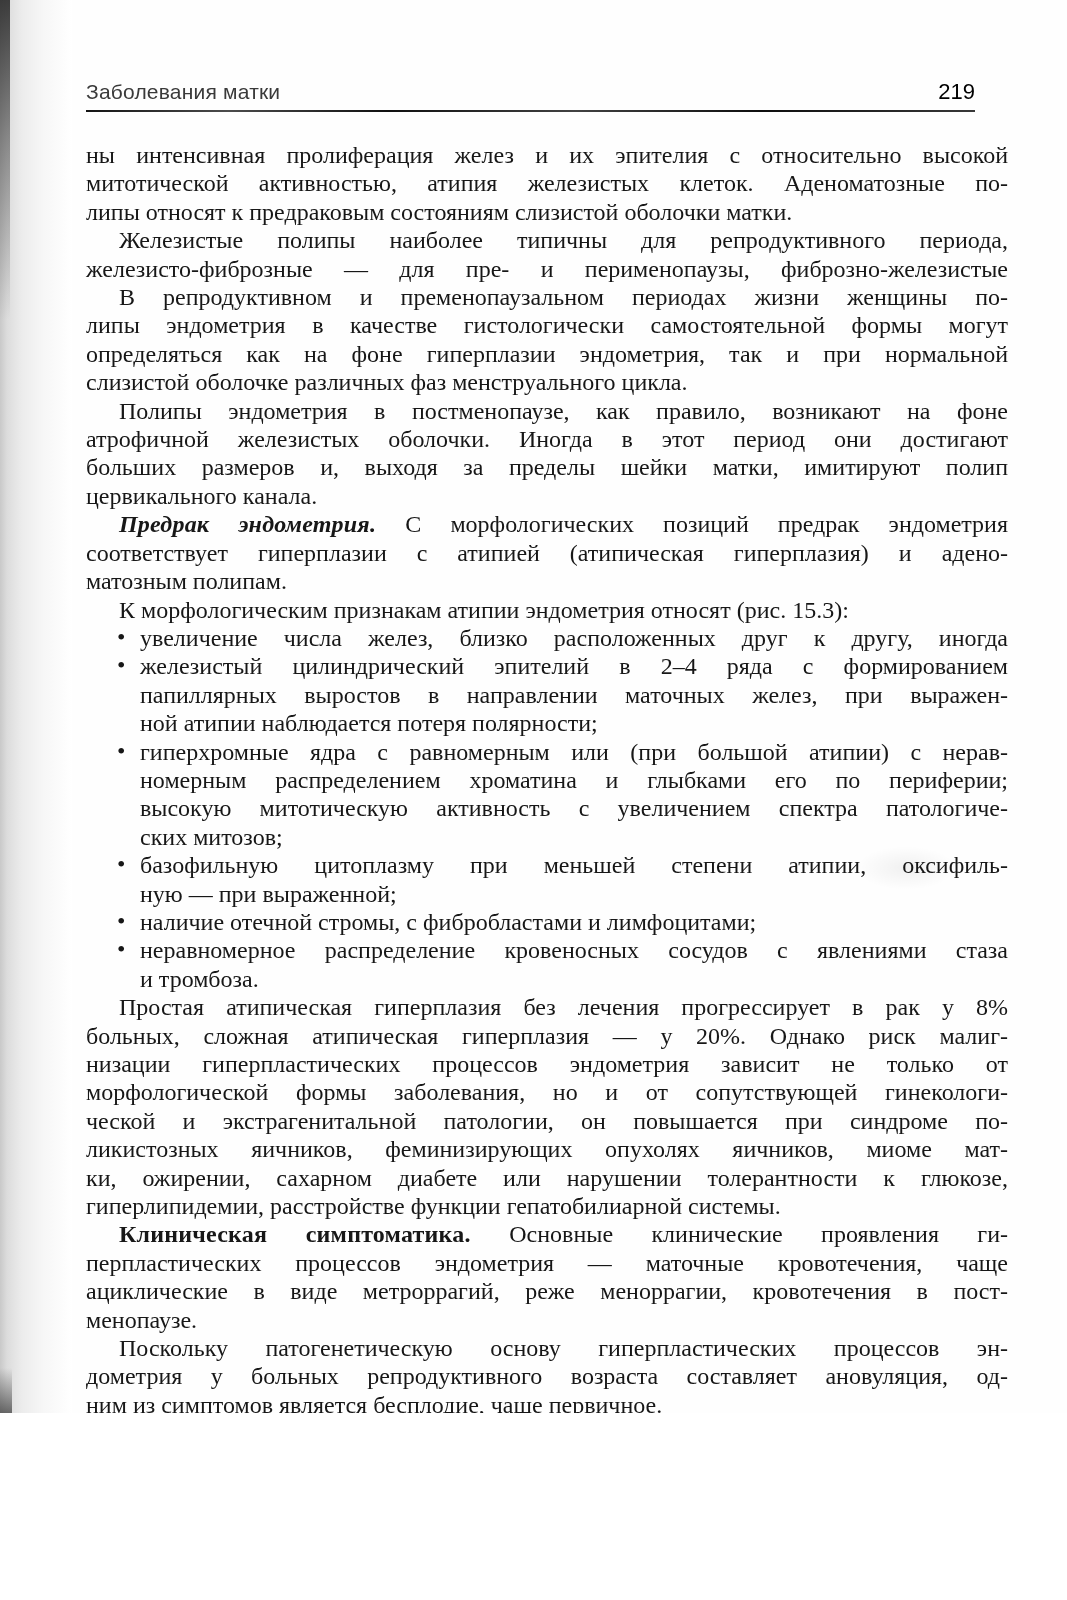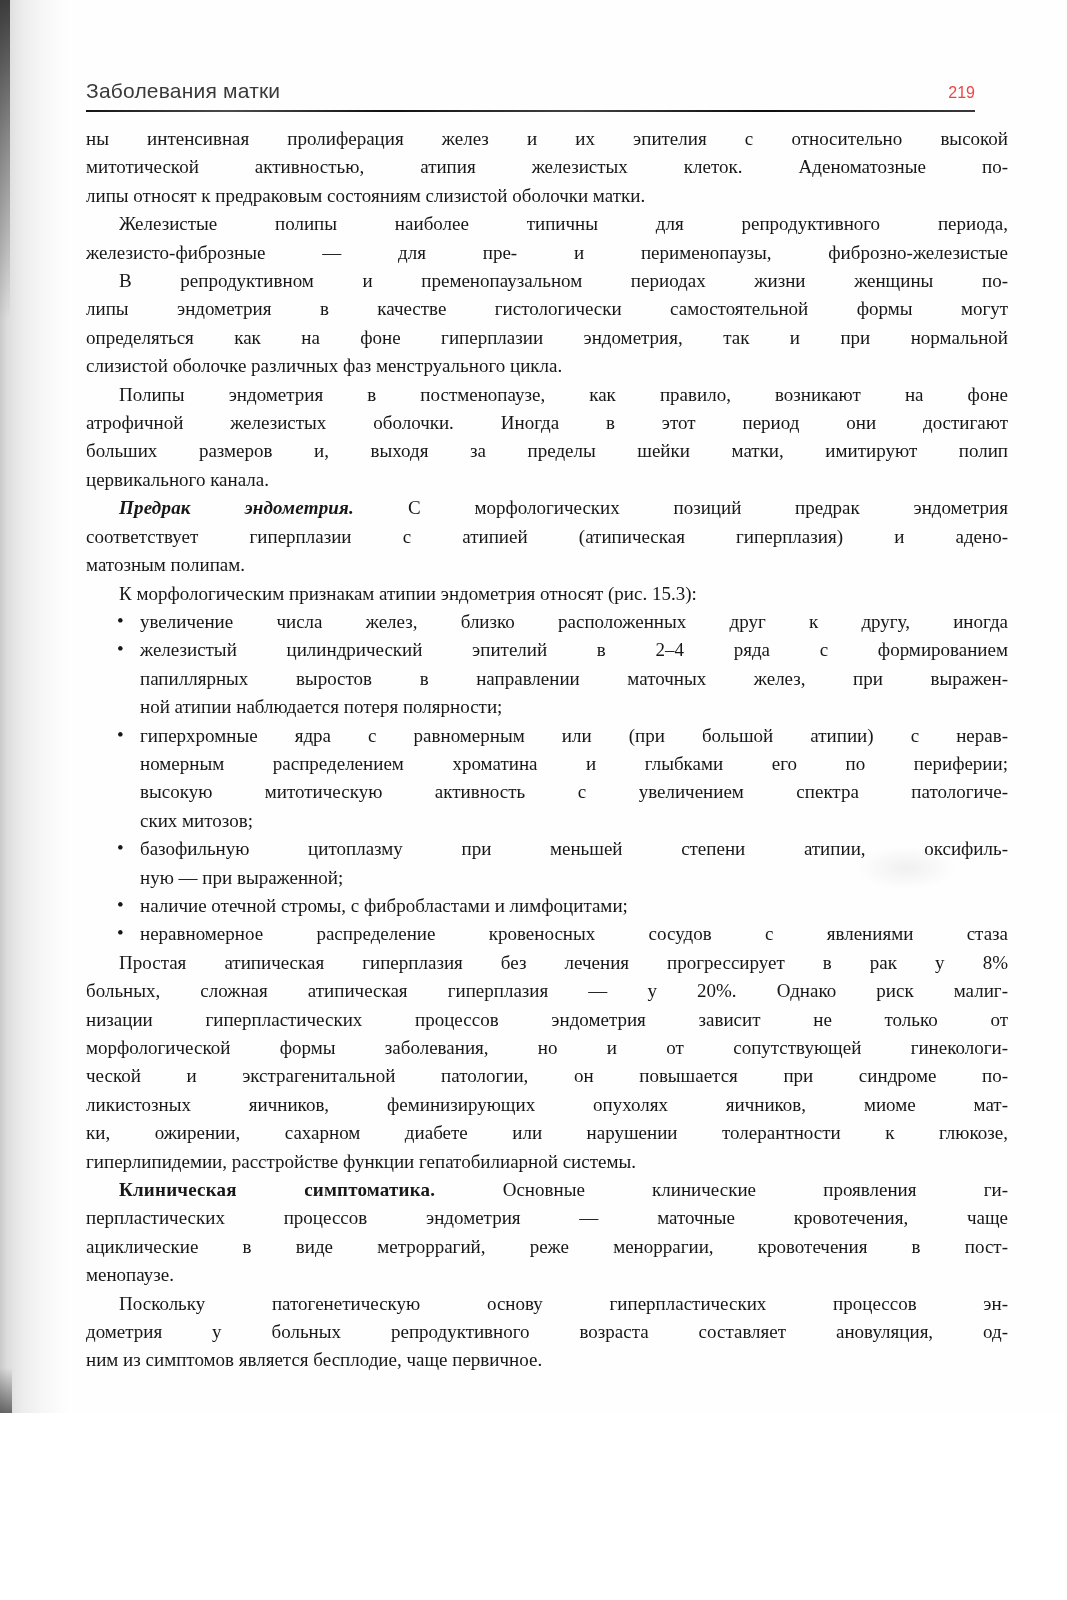--- a/index.html
+++ b/index.html
@@ -16,26 +16,26 @@
     background:linear-gradient(to bottom,rgba(42,42,42,0),rgba(42,42,42,.75) 22%,rgba(42,42,42,.85) 72%,rgba(120,120,120,.25));}
   .smudge-a{position:absolute;left:856px;top:846px;width:100px;height:44px;
     background:radial-gradient(ellipse at center,rgba(0,0,0,.055),rgba(0,0,0,0) 70%);}
   .smudge-b{position:absolute;left:92px;top:1478px;width:240px;height:58px;
     background:radial-gradient(ellipse at center,rgba(0,0,0,.06),rgba(0,0,0,0) 70%);}
   
   .header{position:absolute;top:79px;left:86px;width:889px;
     display:flex;justify-content:space-between;align-items:baseline;
     font-family:"Liberation Sans", sans-serif;color:#3a3a3a;}
   .running-title{font-size:21px;letter-spacing:.2px;}
-  .page-number{font-size:16px;color:#ef4444;}
+  .page-number{font-size:22px;color:#000000;}
   .rule{position:absolute;top:110px;left:86px;width:889px;height:2px;
     background:linear-gradient(to right,#141414,#4c4c4c 16%,#101010 34%,#424242 55%,#0e0e0e 76%,#383838);}
   
-  .body{position:absolute;top:125px;left:86px;width:922px;
-    font-size:19px;line-height:28.4px;}
+  .body{position:absolute;top:141px;left:86px;width:922px;
+    font-size:24px;line-height:28.4px;}
   .paragraph,.list,.list-item{margin:0;padding:0;}
   .tline{text-align:justify;text-align-last:justify;}
   .tline.last{text-align-last:left;}
   .tline.indent{padding-left:33px;}
   .li-first,.li-rest{padding-left:54px;}
   .li-first{position:relative;}
   .bullet{position:absolute;left:31px;top:-1px;}
   .lead{letter-spacing:.2px;}
   .lead.bold{font-weight:bold;}
   .lead.bold-italic{font-weight:bold;font-style:italic;}
@@ -103,20 +103,21 @@
         </div>
         <div class="list-item">
           <div class="tline li-first"><span class="bullet">•</span>базофильную цитоплазму при меньшей степени атипии, оксифиль-</div>
           <div class="tline last li-rest">ную — при выраженной;</div>
         </div>
         <div class="list-item">
           <div class="tline last li-first"><span class="bullet">•</span>наличие отечной стромы, с фибробластами и лимфоцитами;</div>
         </div>
         <div class="list-item">
           <div class="tline li-first"><span class="bullet">•</span>неравномерное распределение кровеносных сосудов с явлениями стаза</div>
+          <div class="tline last li-rest">и тромбоза.</div>
         </div>
       </div>
       <div class="paragraph">
         <div class="tline indent">Простая атипическая гиперплазия без лечения прогрессирует в рак у 8%</div>
         <div class="tline">больных, сложная атипическая гиперплазия — у 20%. Однако риск малиг-</div>
         <div class="tline">низации гиперпластических процессов эндометрия зависит не только от</div>
         <div class="tline">морфологической формы заболевания, но и от сопутствующей гинекологи-</div>
         <div class="tline">ческой и экстрагенитальной патологии, он повышается при синдроме по-</div>
         <div class="tline">ликистозных яичников, феминизирующих опухолях яичников, миоме мат-</div>
         <div class="tline">ки, ожирении, сахарном диабете или нарушении толерантности к глюкозе,</div>

